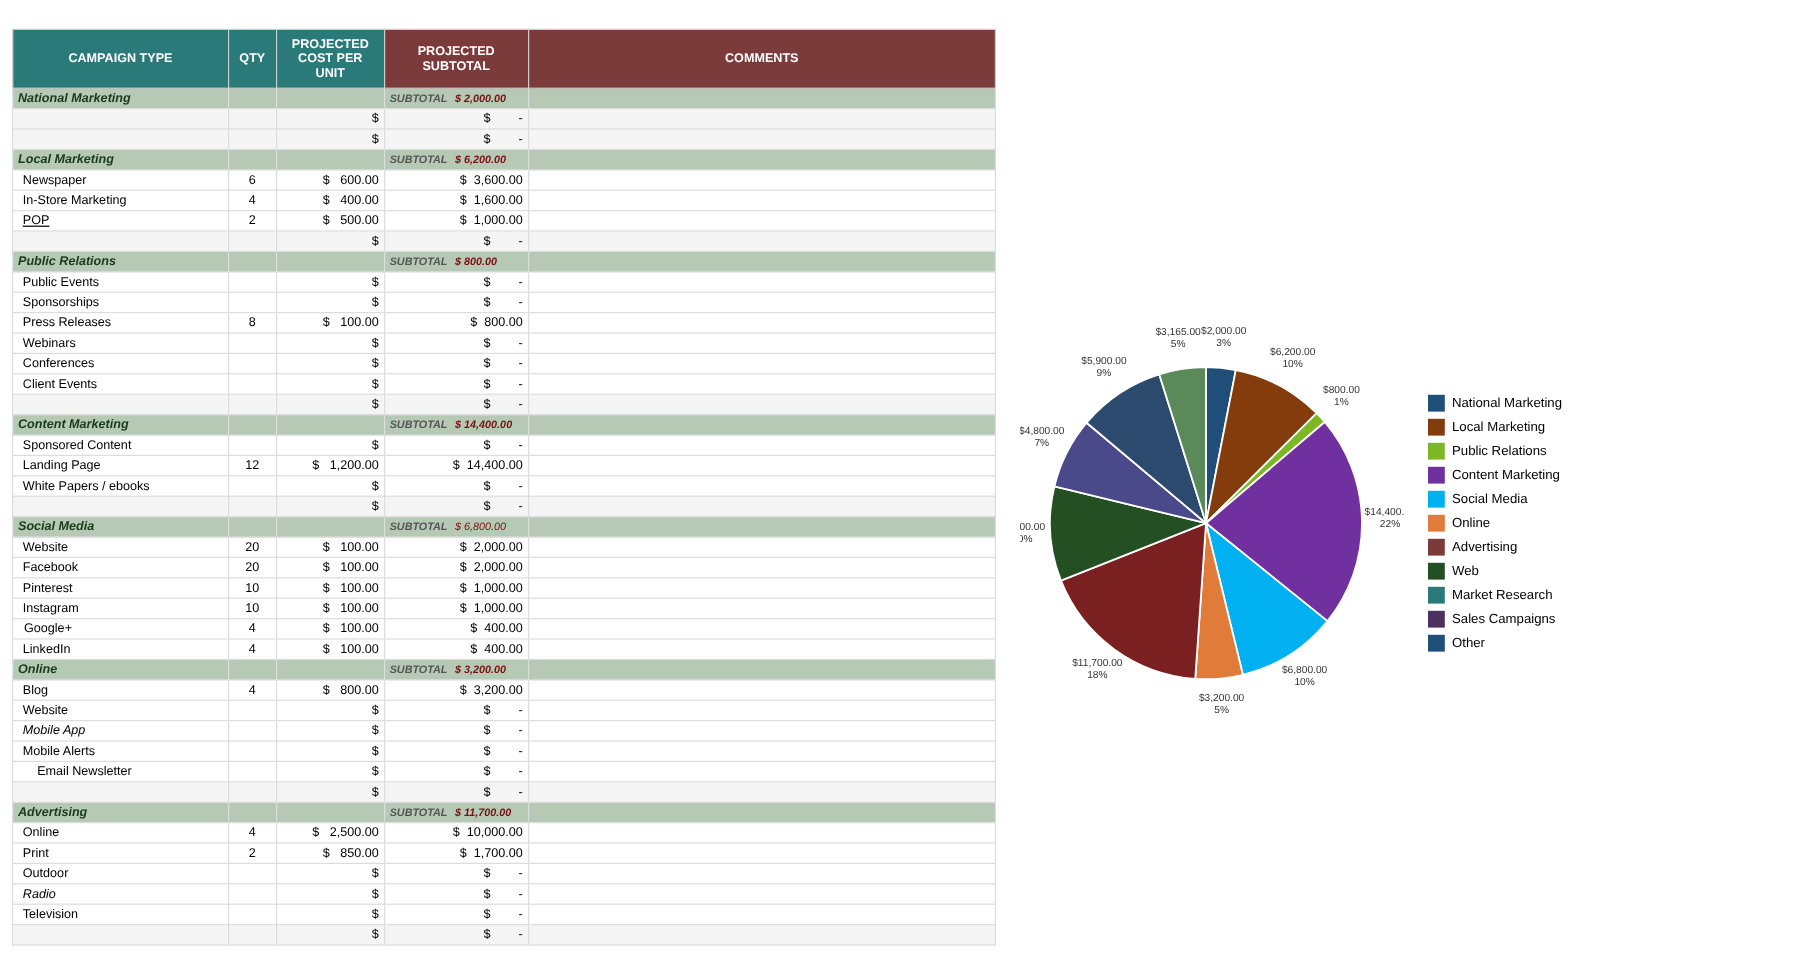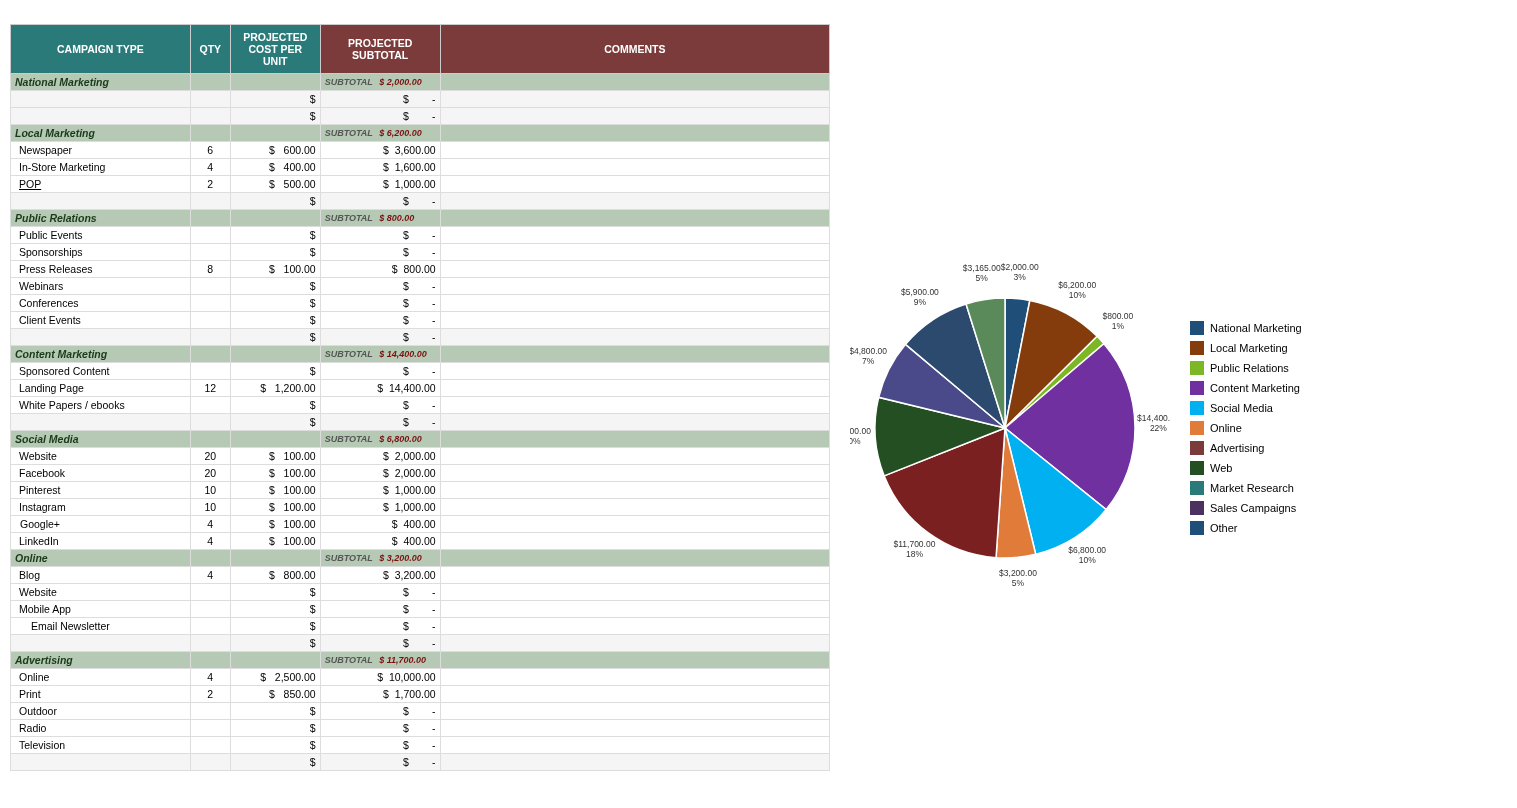--- a/index.html
+++ b/index.html
@@ -284,21 +284,21 @@
       <td class="currency-col">$</td>
       <td class="currency-col">$ &nbsp;&nbsp;&nbsp;&nbsp;&nbsp;&nbsp;&nbsp;-</td>
       <td></td>
     </tr>
           <tr class="category-row">
     <td style="font-weight:bold;font-style:italic;color:#1a3a1a;">Social Media</td>
     <td></td>
     <td></td>
     <td style="font-size:9px;">
       <span style="font-size:9px;color:#555;">SUBTOTAL</span>
-      <span style="font-weight:bold;color:#7b1010;margin-left:4px;">$ 6,800.00</span>
+      <span style="font-weight:normal;color:#7b1010;margin-left:4px;">$ 6,800.00</span>
     </td>
     <td></td>
   </tr>
           <tr class="data-row">
       <td style="padding-left:8px;">Website</td>
       <td class="qty-col">20</td>
       <td class="currency-col">$ &nbsp;&nbsp;100.00</td>
       <td class="currency-col">$ &nbsp;2,000.00</td>
       <td></td>
     </tr>
@@ -355,21 +355,28 @@
       <td></td>
     </tr>
           <tr class="data-row">
       <td style="padding-left:8px;">Website</td>
       <td class="qty-col"></td>
       <td class="currency-col">$</td>
       <td class="currency-col">$ &nbsp;&nbsp;&nbsp;&nbsp;&nbsp;&nbsp;&nbsp;-</td>
       <td></td>
     </tr>
           <tr class="data-row">
-      <td style="padding-left:8px;">Mobile App</td>
+      <td style="padding-left:8px;font-style:italic;">Mobile App</td>
+      <td class="qty-col"></td>
+      <td class="currency-col">$</td>
+      <td class="currency-col">$ &nbsp;&nbsp;&nbsp;&nbsp;&nbsp;&nbsp;&nbsp;-</td>
+      <td></td>
+    </tr>
+          <tr class="data-row">
+      <td style="padding-left:8px;">Mobile Alerts</td>
       <td class="qty-col"></td>
       <td class="currency-col">$</td>
       <td class="currency-col">$ &nbsp;&nbsp;&nbsp;&nbsp;&nbsp;&nbsp;&nbsp;-</td>
       <td></td>
     </tr>
           <tr class="data-row">
       <td style="padding-left:20px;">Email Newsletter</td>
       <td class="qty-col"></td>
       <td class="currency-col">$</td>
       <td class="currency-col">$ &nbsp;&nbsp;&nbsp;&nbsp;&nbsp;&nbsp;&nbsp;-</td>
@@ -407,21 +414,21 @@
       <td></td>
     </tr>
           <tr class="data-row">
       <td style="padding-left:8px;">Outdoor</td>
       <td class="qty-col"></td>
       <td class="currency-col">$</td>
       <td class="currency-col">$ &nbsp;&nbsp;&nbsp;&nbsp;&nbsp;&nbsp;&nbsp;-</td>
       <td></td>
     </tr>
           <tr class="data-row">
-      <td style="padding-left:8px;">Radio</td>
+      <td style="padding-left:8px;font-style:italic;">Radio</td>
       <td class="qty-col"></td>
       <td class="currency-col">$</td>
       <td class="currency-col">$ &nbsp;&nbsp;&nbsp;&nbsp;&nbsp;&nbsp;&nbsp;-</td>
       <td></td>
     </tr>
           <tr class="data-row">
       <td style="padding-left:8px;">Television</td>
       <td class="qty-col"></td>
       <td class="currency-col">$</td>
       <td class="currency-col">$ &nbsp;&nbsp;&nbsp;&nbsp;&nbsp;&nbsp;&nbsp;-</td>

